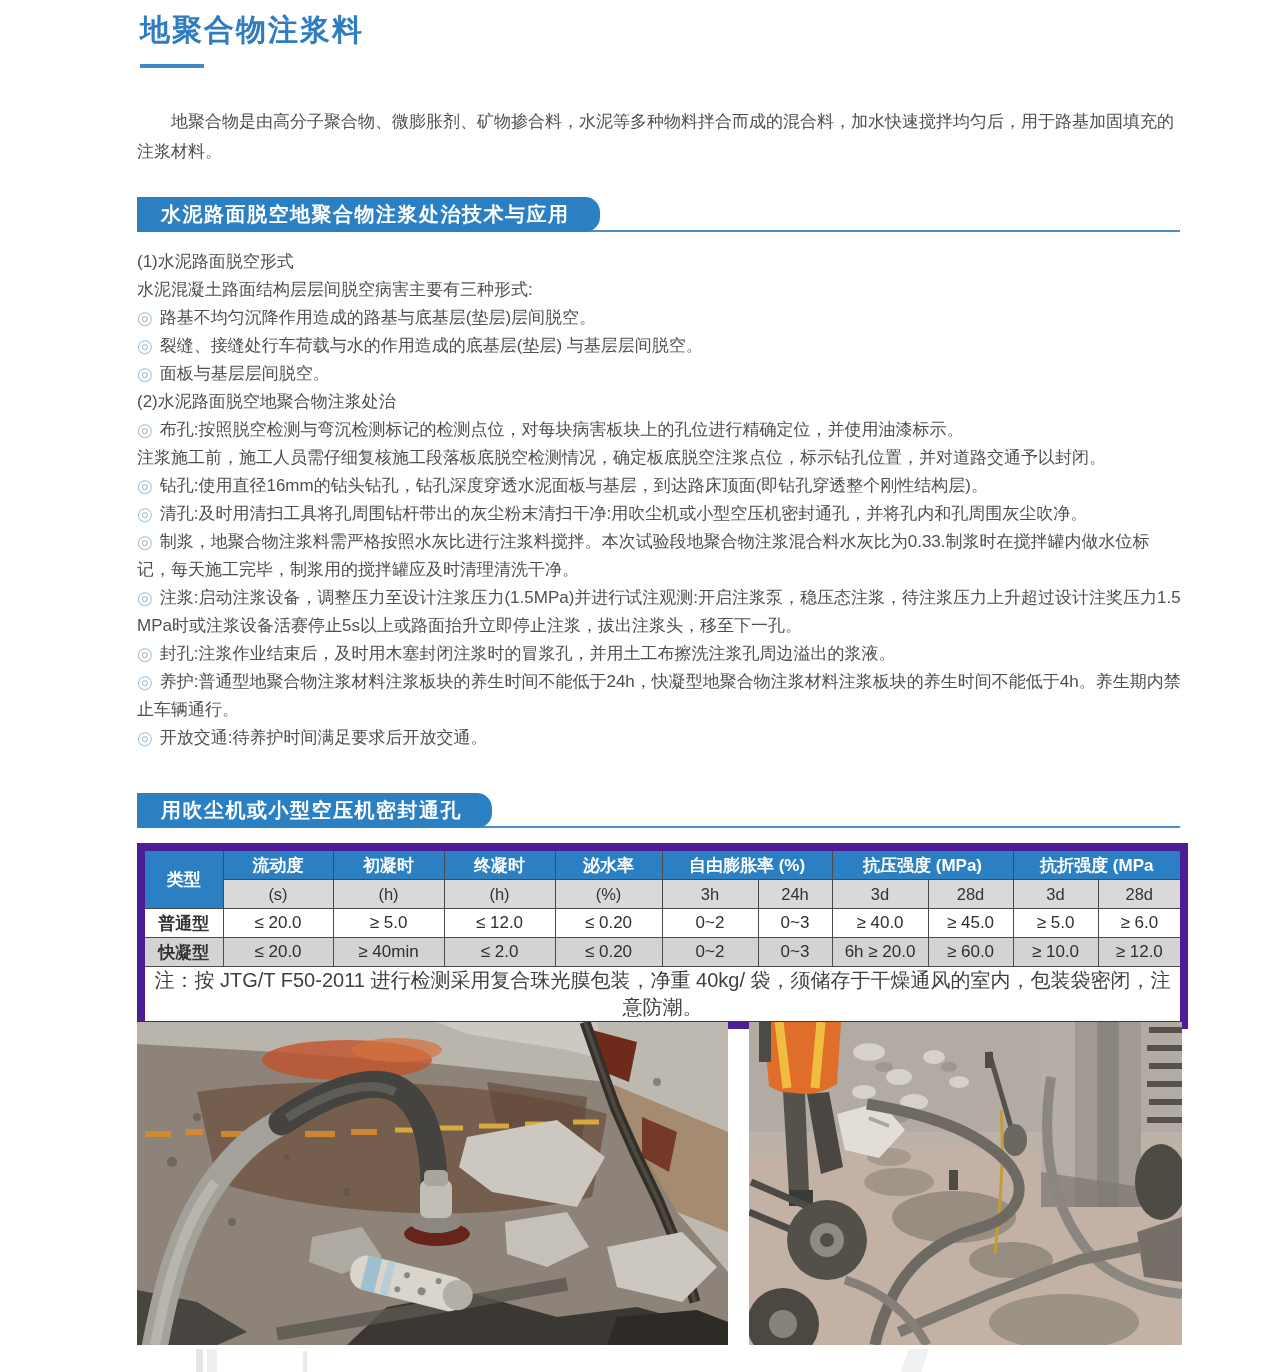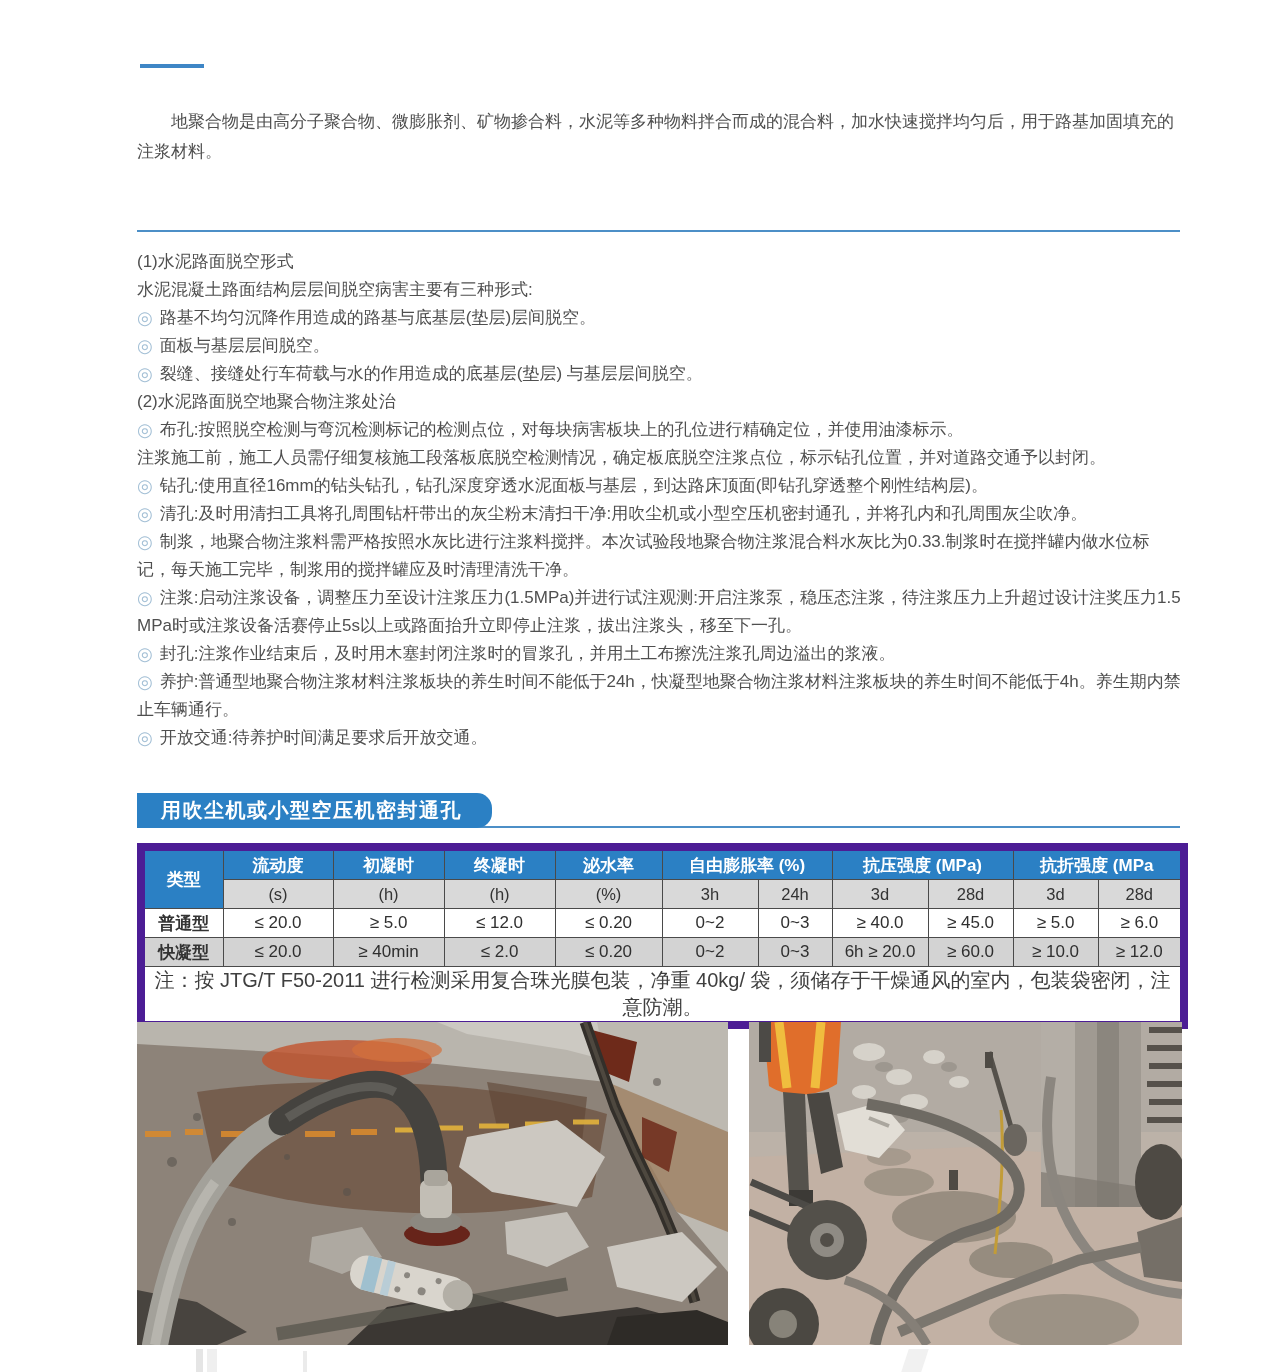--- a/index.html
+++ b/index.html
@@ -36,38 +36,40 @@
   .photo svg{display:block;width:100%;height:100%;}
   .photo-left{left:137px;width:591px;}
   .photo-right{left:749px;width:433px;}
   .artifact{position:absolute;}
 </style>
 </head>
 <body>
 
 <div class="page">
 
+  <h1 class="title">地聚合物注浆料</h1>
   <div class="title-underline"></div>
   <p class="intro">地聚合物是由高分子聚合物、微膨胀剂、矿物掺合料，水泥等多种物料拌合而成的混合料，加水快速搅拌均匀后，用于路基加固填充的注浆材料。</p>
 
   <div class="section-header s1">
     <div class="section-rule"></div>
+    <div class="section-badge">水泥路面脱空地聚合物注浆处治技术与应用</div>
   </div>
 
   <div class="body-blocks">
 
       <p class="block block-plain"><span class="block-text">(1)水泥路面脱空形式</span></p>
 
       <p class="block block-plain"><span class="block-text">水泥混凝土路面结构层层间脱空病害主要有三种形式:</span></p>
 
       <p class="block block-bullet"><span class="bullet-icon">◎</span><span class="block-text">路基不均匀沉降作用造成的路基与底基层(垫层)层间脱空。</span></p>
 
+      <p class="block block-bullet"><span class="bullet-icon">◎</span><span class="block-text">裂缝、接缝处行车荷载与水的作用造成的底基层(垫层) 与基层层间脱空。</span></p>
+
       <p class="block block-bullet"><span class="bullet-icon">◎</span><span class="block-text">面板与基层层间脱空。</span></p>
-
-      <p class="block block-bullet"><span class="bullet-icon">◎</span><span class="block-text">裂缝、接缝处行车荷载与水的作用造成的底基层(垫层) 与基层层间脱空。</span></p>
 
       <p class="block block-plain"><span class="block-text">(2)水泥路面脱空地聚合物注浆处治</span></p>
 
       <p class="block block-bullet"><span class="bullet-icon">◎</span><span class="block-text">布孔:按照脱空检测与弯沉检测标记的检测点位，对每块病害板块上的孔位进行精确定位，并使用油漆标示。</span></p>
 
       <p class="block block-plain"><span class="block-text">注浆施工前，施工人员需仔细复核施工段落板底脱空检测情况，确定板底脱空注浆点位，标示钻孔位置，并对道路交通予以封闭。</span></p>
 
       <p class="block block-bullet"><span class="bullet-icon">◎</span><span class="block-text">钻孔:使用直径16mm的钻头钻孔，钻孔深度穿透水泥面板与基层，到达路床顶面(即钻孔穿透整个刚性结构层)。</span></p>
 
       <p class="block block-bullet"><span class="bullet-icon">◎</span><span class="block-text">清孔:及时用清扫工具将孔周围钻杆带出的灰尘粉末清扫干净:用吹尘机或小型空压机密封通孔，并将孔内和孔周围灰尘吹净。</span></p>

